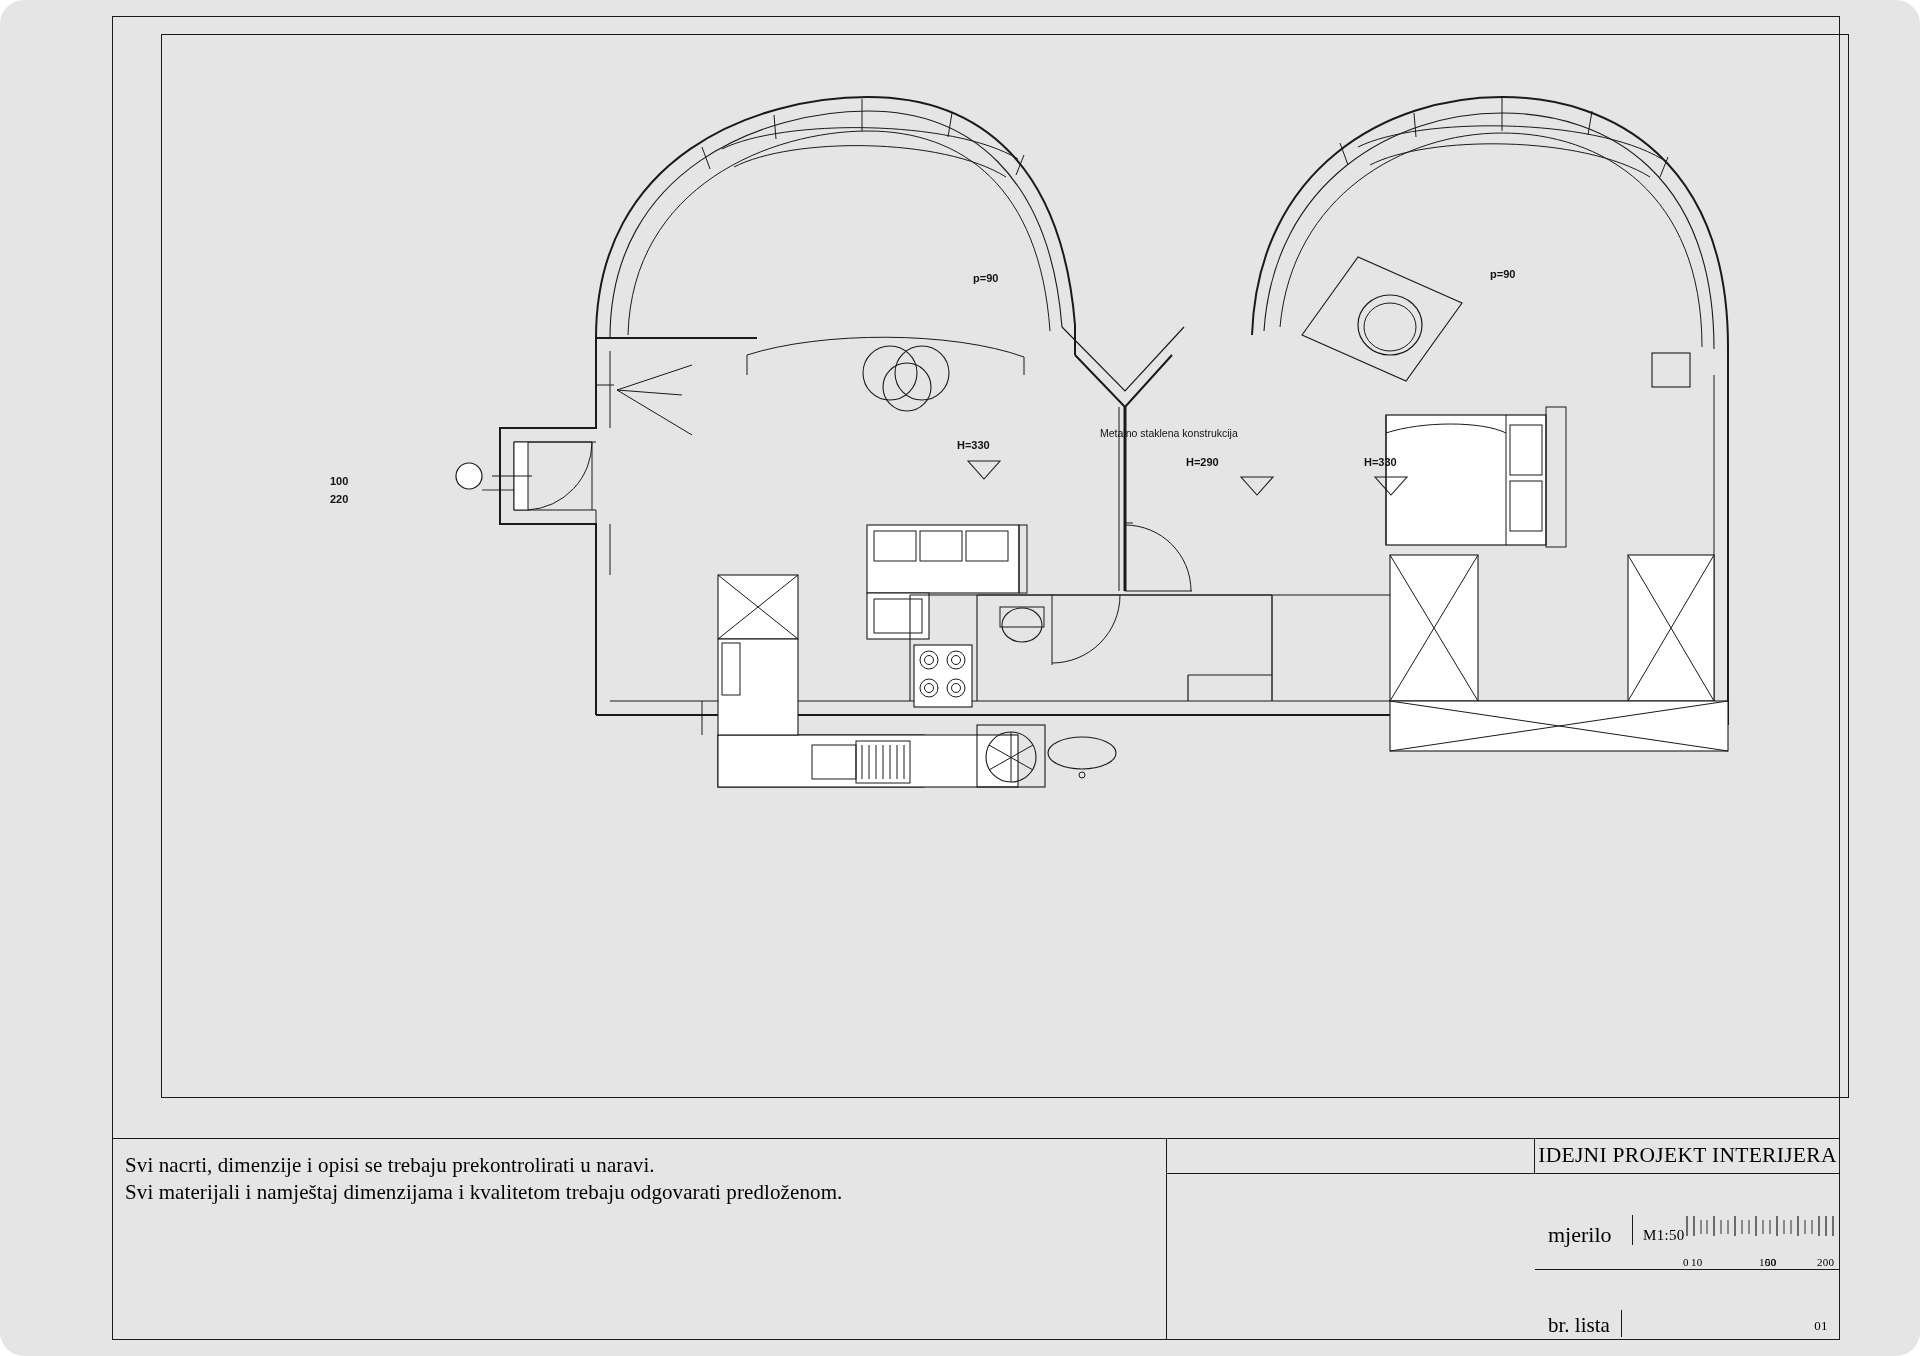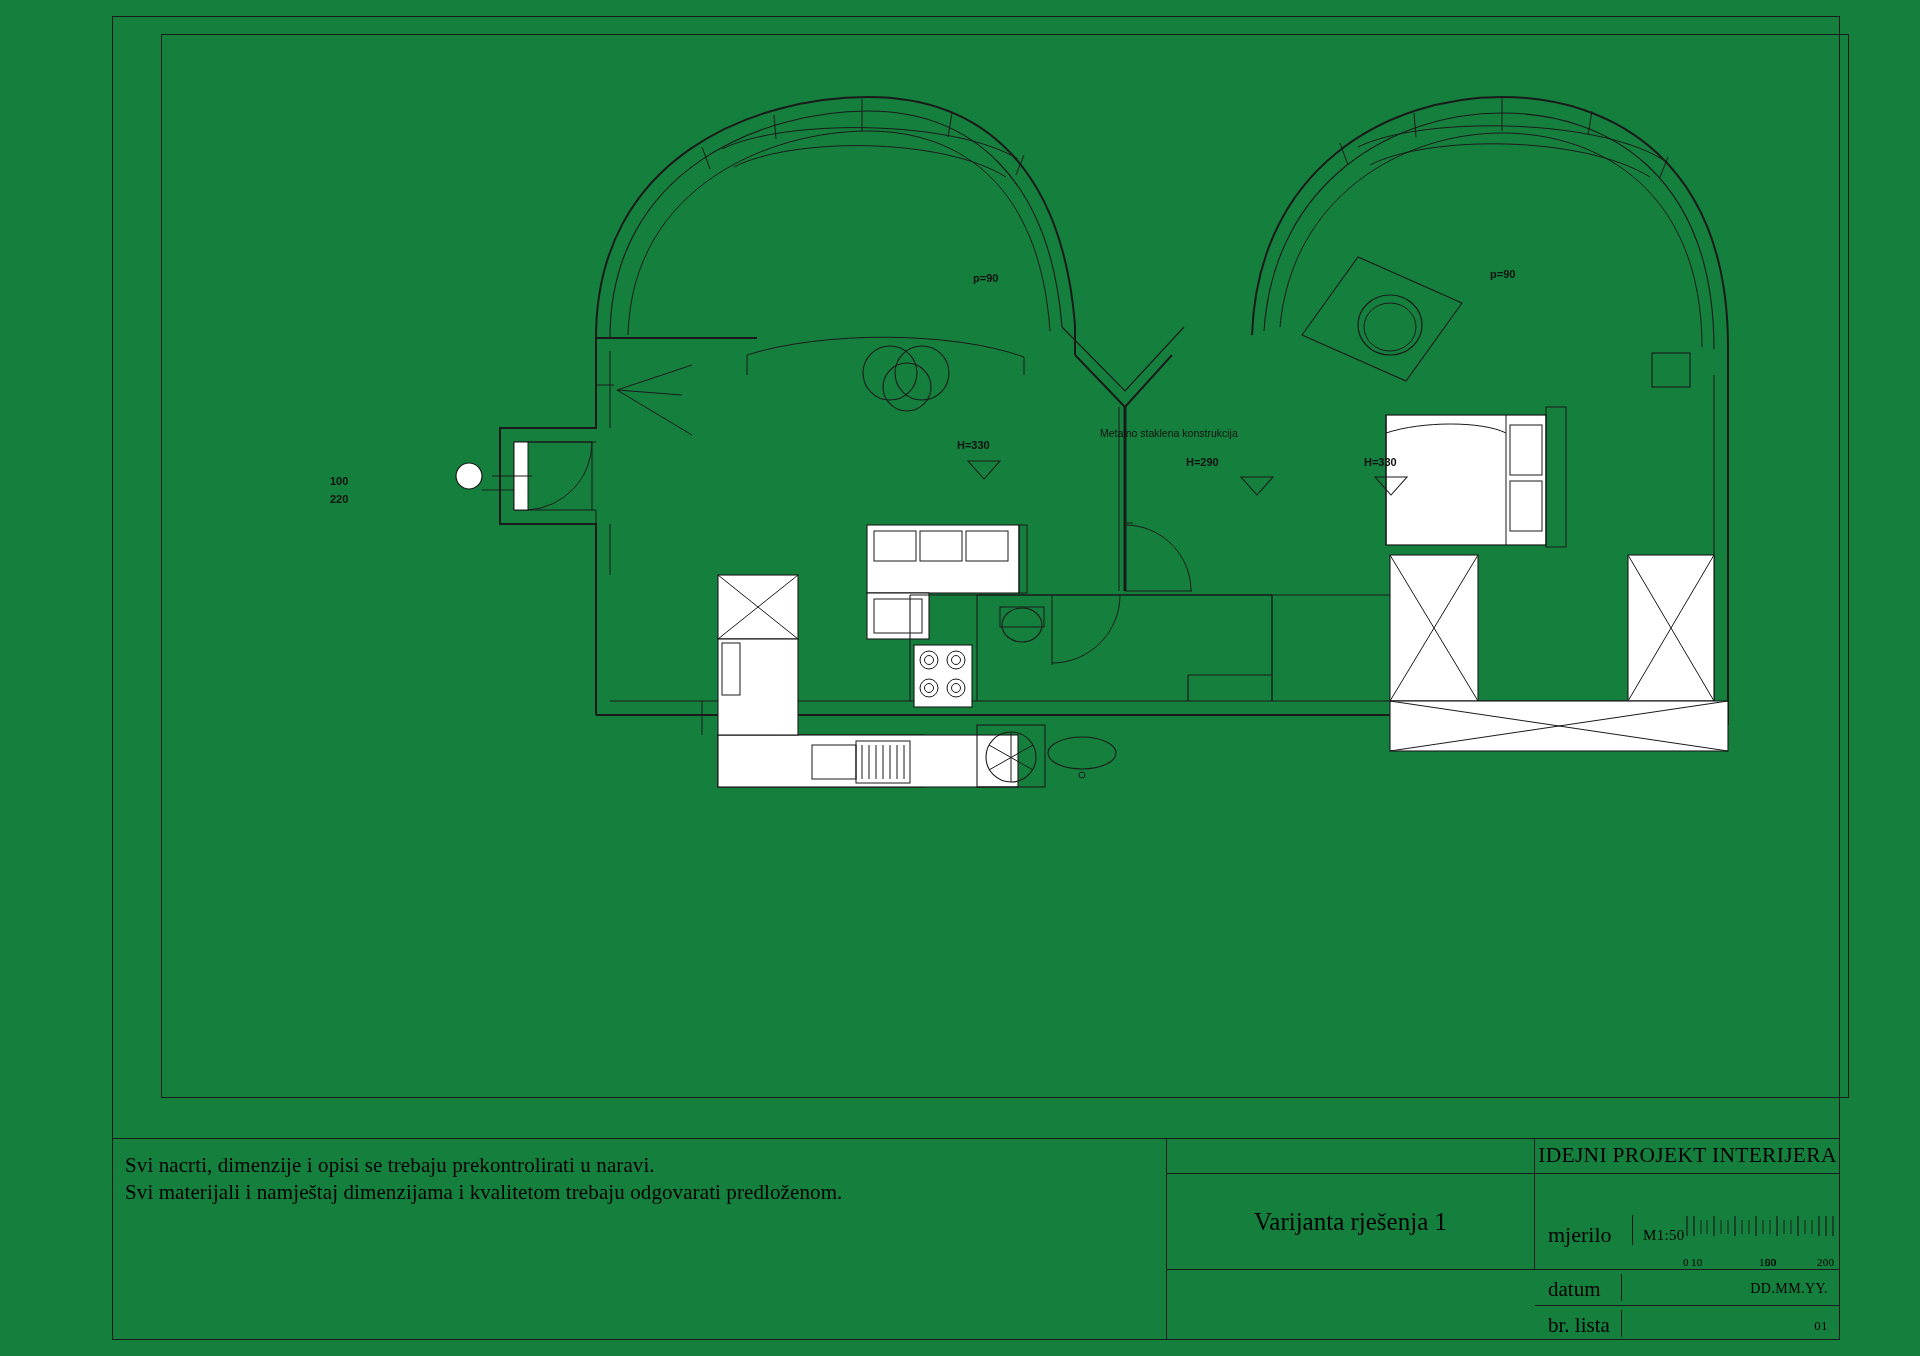--- a/index.html
+++ b/index.html
@@ -12,21 +12,22 @@
     height: 1356px;
     font-family: "Liberation Serif", serif;
     color: #000;
     overflow: hidden;
   }
   #sheet {
     position: absolute;
     left: 0; top: 0;
     width: 1920px;
     height: 1356px;
-    background: #15803d;
+    background: #e5e5e5;
+    border-radius: 24px;
   }
   
   .sheet-border {
     position: absolute;
     left: 112px;
     top: 16px;
     width: 1728px;
     height: 1324px;
     border: 1.4px solid #1a1a1a;
     box-sizing: border-box;
@@ -457,23 +458,20 @@
 
     <div class="tb-right">
 
       <div class="tb-r-row1">
         <div class="left-cell"></div>
         <div class="right-cell">
           <span class="doc-title">IDEJNI PROJEKT INTERIJERA</span>
         </div>
       </div>
 
-      <div class="tb-variant">
-        <span>Varijanta rješenja 1</span>
-      </div>
 
 
       <div class="tb-scale">
         <span class="tb-scale-label">mjerilo</span>
         <span class="tb-scale-div"></span>
         <span class="tb-scale-value">M1:50</span>
         <svg class="tb-ruler" viewBox="0 0 150 44" stroke="#1a1a1a" fill="none">
           <line x1="2" y1="4" x2="2" y2="24" stroke-width="1.2"></line>
           <line x1="9" y1="4" x2="9" y2="24" stroke-width="1.2"></line>
           <line x1="16" y1="8" x2="16" y2="22" stroke-width="0.9"></line>
@@ -499,25 +497,20 @@
         </svg>
         <div style="position:absolute; left:148px; top:82px; width:160px; height:12px; font-family:'Liberation Serif',serif; font-size:11px; letter-spacing:.2px;">
           <span style="position:absolute; left:0px;">0</span>
           <span style="position:absolute; left:8px;">10</span>
           <span style="position:absolute; left:38px;padding-left:44px;">50</span>
           <span style="position:absolute; left:76px;">100</span>
           <span style="position:absolute; left:134px;">200</span>
         </div>
       </div>
 
-      <div class="tb-date">
-        <span class="tb-field-label">datum</span>
-        <span class="tb-field-div" style="left:86px;"></span>
-        <span class="tb-field-value">DD.MM.YY.</span>
-      </div>
 
       <div class="tb-sheet">
         <span class="tb-field-label">br. lista</span>
         <span class="tb-field-div" style="left:86px;"></span>
         <span class="tb-field-value small">01</span>
       </div>
 
     </div>
   </div>
 </div>

